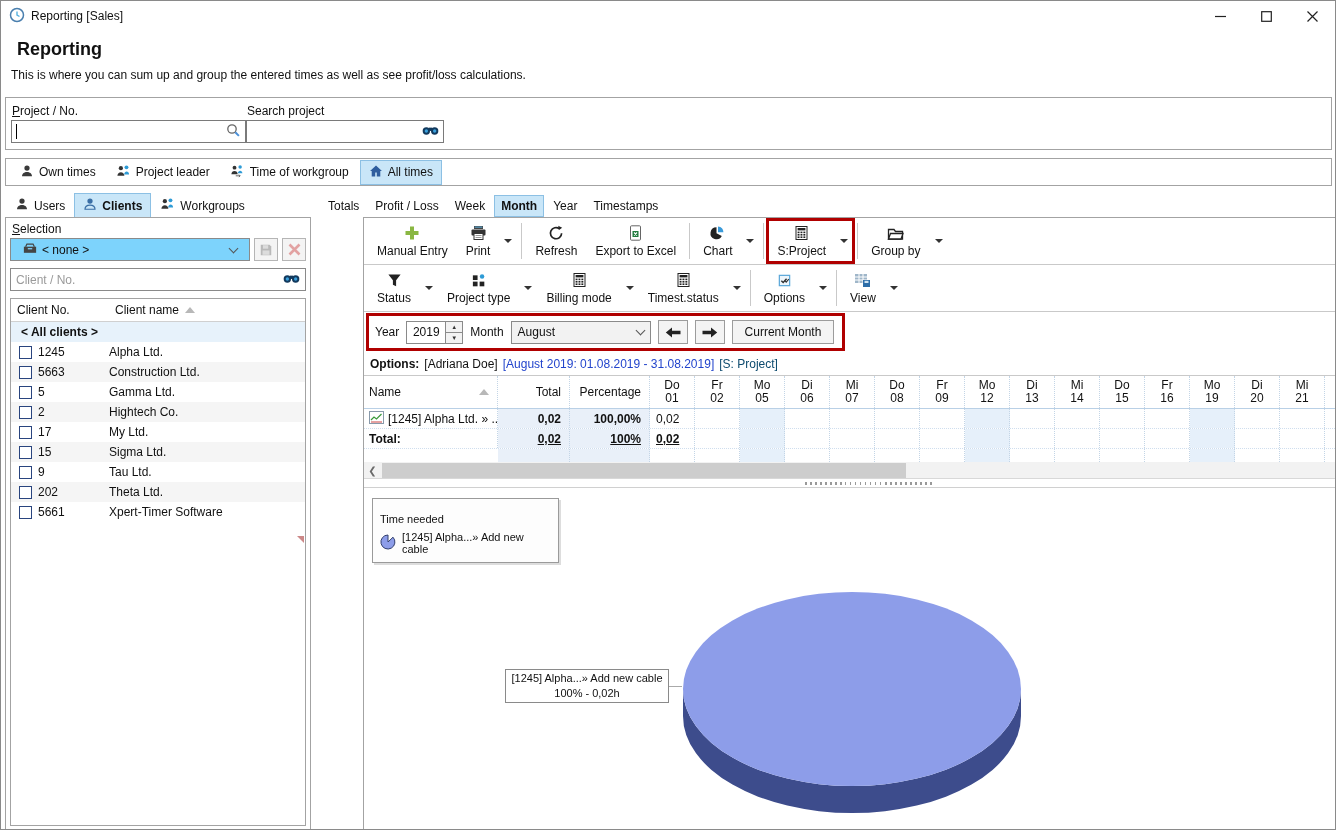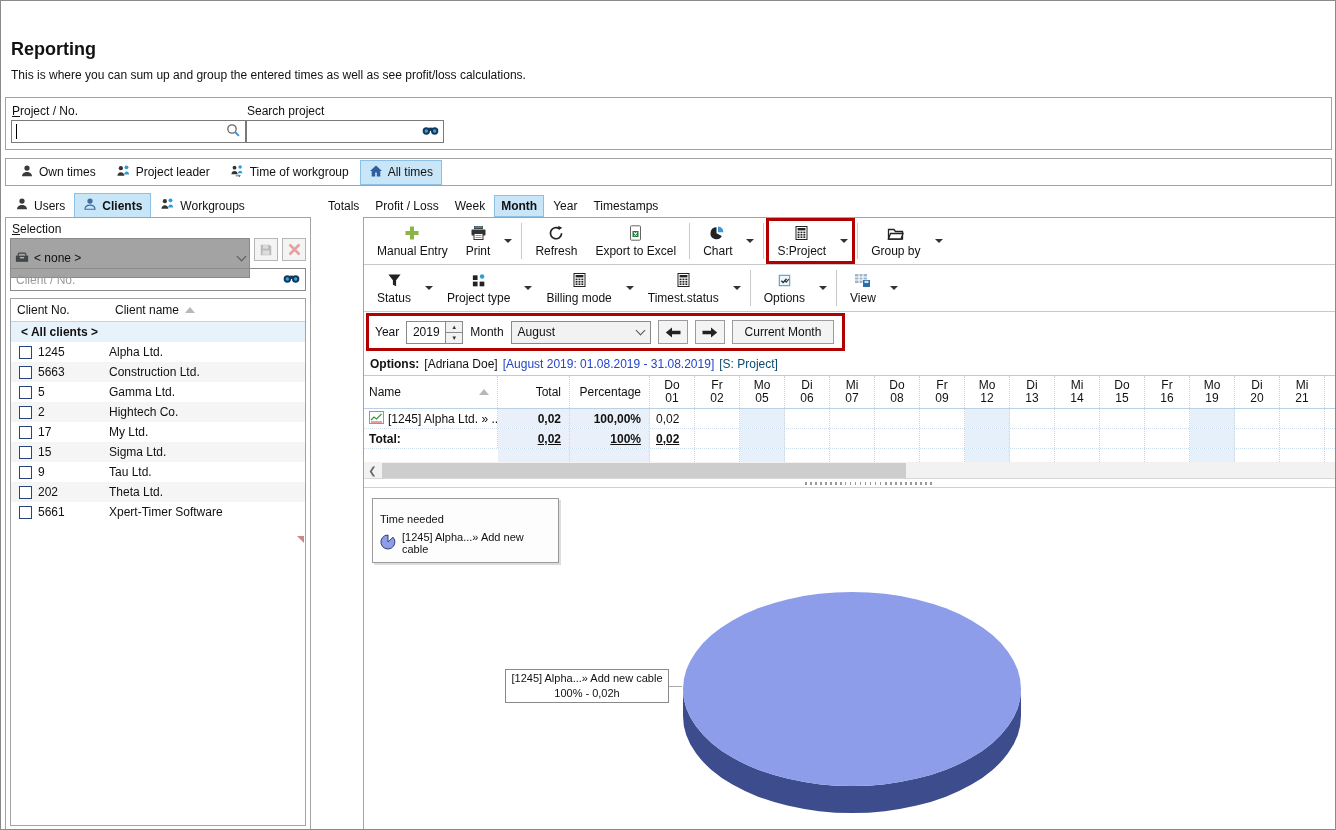--- a/index.html
+++ b/index.html
@@ -6,21 +6,21 @@
   body { font-family:"Liberation Sans", sans-serif; font-size:12px; color:#111; background:#fff; }
   .window { position:relative; width:1336px; height:830px; background:#fff; border:1px solid #8a8a8a; overflow:hidden; }
 
   
   .titlebar { position:absolute; top:0; left:0; right:0; height:30px; display:flex; align-items:center; padding-left:8px; }
   .titlebar .apptitle { margin-left:6px; font-size:12px; }
   .winbtns { position:absolute; right:0; top:0; height:30px; display:flex; }
   .winbtn { width:46px; height:30px; display:flex; align-items:center; justify-content:center; }
 
   
-  .page-title { position:absolute; left:10px; top:38px; font-size:18px; font-weight:bold; }
+  .page-title { position:absolute; left:16px; top:38px; font-size:18px; font-weight:bold; }
   .page-desc  { position:absolute; left:10px; top:67px; font-size:12px; }
 
   
   .search-panel { position:absolute; left:4px; top:96px; width:1327px; height:53px; border:1px solid #a3a3a3; }
   .fld-label { position:absolute; top:6px; font-size:12px; }
   .u { text-decoration:underline; }
   .inputbox { position:absolute; top:22px; height:23px; border:1px solid #7a7a7a; background:#fff; display:flex; align-items:center; padding:0 4px; }
   .caret { width:1px; height:15px; background:#000; }
   .inputbox .spacer { flex:1; }
   .placeholder { color:#9a9a9a; }
@@ -32,21 +32,21 @@
   .side-tabs { position:absolute; left:6px; top:189px; height:27px; display:flex; gap:2px; align-items:flex-end; }
   .side-tabs .tab.sel { font-weight:bold; }
   .report-tabs { position:absolute; left:320px; top:189px; height:27px; display:flex; gap:2px; align-items:flex-end; }
   .report-tabs .tab { padding:4px 7px; }
   .redbox { outline:3px solid #b00000; outline-offset:-1px; }
 
   
   .left-panel { position:absolute; left:4px; top:216px; width:306px; height:613px; border:1px solid #a3a3a3; background:#fff; }
   .sel-label { position:absolute; left:6px; top:4px; }
   .sel-row { position:absolute; left:4px; top:20px; display:flex; gap:4px; }
-  .combo { width:240px; height:40px; border:1px solid #8a8a8a; background:#a3a3a3; display:flex; align-items:center; padding:0 4px; gap:5px; }
+  .combo { width:240px; height:23px; border:1px solid #8a8a8a; background:#7dd3fc; display:flex; align-items:center; padding:0 12px; gap:5px; }
   .combo .spacer { flex:1; }
   .chev { width:7px; height:7px; border-right:1.6px solid #555; border-bottom:1.6px solid #555; transform:rotate(45deg); margin-top:-3px; }
   .sbtn { width:24px; height:23px; border:1px solid #b5b5b5; background:#f4f4f4; display:flex; align-items:center; justify-content:center; }
   .client-search { position:absolute; left:4px; top:50px; width:296px; height:23px; border:1px solid #8a8a8a; display:flex; align-items:center; padding:0 5px; }
   .client-search .spacer { flex:1; }
   .client-list { position:absolute; left:4px; top:80px; width:296px; height:528px; border:1px solid #a3a3a3; overflow:hidden; }
   .chead { display:flex; height:23px; align-items:center; border-bottom:1px solid #d0d0d0; }
   .chead > div { padding-left:6px; }
   .c-no { width:98px; }
   .c-name { flex:1; display:flex; align-items:center; gap:6px; }
@@ -122,20 +122,46 @@
   .callout { position:absolute; left:141px; top:181px; width:164px; border:1px solid #8a8a8a; background:#fff; text-align:center; font-size:11px; line-height:15px; padding:1px 0; }
   .connector { position:absolute; left:305px; top:198px; width:13px; height:1px; background:#aaa; }
   .chart-tools { position:absolute; right:7px; top:8px; display:flex; flex-direction:column; gap:7px; align-items:center; }
   .chart-tools > div { width:17px; height:17px; display:flex; align-items:center; justify-content:center; }
 </style>
 </head>
 <body>
 
 <div class="window">
 
+  <div class="titlebar">
+    <span>
+      <svg width="16" height="16" viewBox="0 0 16 16">
+          <circle cx="8" cy="8" r="6.5" fill="none" stroke="#4a7fae" stroke-width="1.5"></circle>
+          <path d="M8 4.5V8l2.5 1.5" fill="none" stroke="#56b2e0" stroke-width="1.4"></path>
+        </svg>
+    </span>
+    <span class="apptitle">Reporting [Sales]</span>
+    <div class="winbtns">
+      <div class="winbtn">
+          <svg width="11" height="11" viewBox="0 0 11 11">
+            <path d="M0 5.5h11" stroke="#222" stroke-width="1.2"></path>
+          </svg>
+        </div>
+      <div class="winbtn">
+          <svg width="11" height="11" viewBox="0 0 11 11">
+            <rect x="0.7" y="0.7" width="9.6" height="9.6" fill="none" stroke="#222" stroke-width="1.2"></rect>
+          </svg>
+        </div>
+      <div class="winbtn">
+          <svg width="11" height="11" viewBox="0 0 11 11">
+            <path d="M0.5 0.5l10 10M10.5 0.5l-10 10" stroke="#222" stroke-width="1.2"></path>
+          </svg>
+        </div>
+    </div>
+  </div>
 
   <div class="page-title">Reporting</div>
   <div class="page-desc">This is where you can sum up and group the entered times as well as see profit/loss calculations.</div>
 
   <div class="search-panel">
     <div class="fld-label" style="left:6px;"><span class="u">P</span><span id="projLbl">roject / No.</span></div>
     <div class="fld-label" style="left:241px;">Search project</div>
     <div class="inputbox" style="left:5px; width:235px;">
       <span class="caret"></span>
         <span class="spacer"></span>

